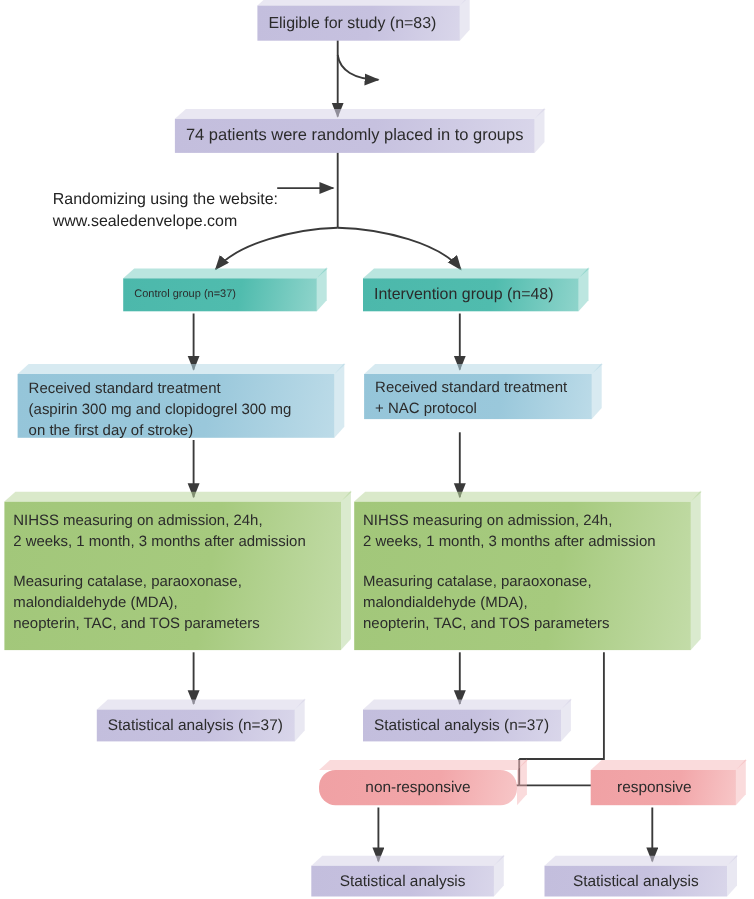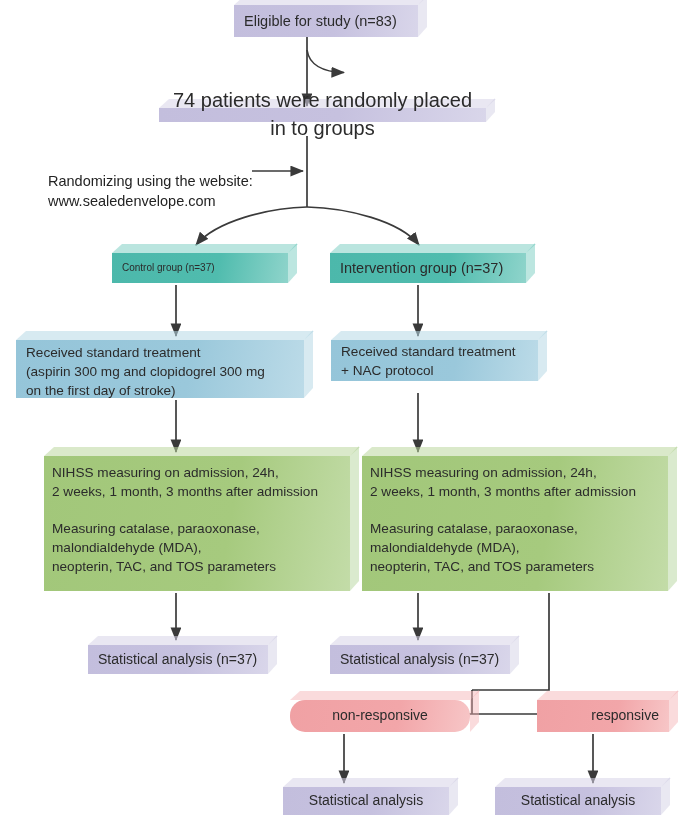--- a/index.html
+++ b/index.html
@@ -22,21 +22,21 @@
   .purple::after{background:#cfcbe3;}
 
   .blue{background:linear-gradient(100deg,#95c5d9 0%,#9ac8db 60%,#bcdbe8 100%);}
   .blue::before{background:#b6d8e6;}
   .blue::after{background:#a9d0e0;}
 
   .teal{background:linear-gradient(100deg,#4cb8ab 0%,#50bcae 60%,#8fd4cb 100%);}
   .teal::before{background:#82cfc5;}
   .teal::after{background:#6ac7bb;}
 
-  .green{background:linear-gradient(100deg,#a2c77a 0%,#a6ca7e 60%,#c3dca8 100%);margin-left:40px;}
+  .green{background:linear-gradient(100deg,#a2c77a 0%,#a6ca7e 60%,#c3dca8 100%);}
   .green::before{background:#bbd79f;}
   .green::after{background:#aed092;}
 
   .pink{background:linear-gradient(100deg,#f0a1a4 0%,#f2a6a9 60%,#f7c6c7 100%);}
   .pink::before{background:#f5bdbf;}
   .pink::after{background:#f3b0b2;}
 
   .lbl{position:absolute;z-index:3;color:#232323;line-height:1.42;white-space:pre-line;}
 </style>
 </head>
@@ -79,35 +79,35 @@
       <path d="M344,734 L344,783" marker-end="url(#ah)"></path>
       <path d="M593,734 L593,783" marker-end="url(#ah)"></path>
     </g>
   </svg>
 
   <div class="box purple" style="left:234px;top:5px;width:184px;height:29px;padding:16px 10px;font-size:14.5px;">
     <span class="txt">Eligible for study (n=83)</span>
   </div>
 
 
-  <div class="box purple" style="left:159px;top:108px;width:327px;height:14px;padding:0 10px;font-size:20px;text-align:center;">
+  <div class="box purple" style="left:159px;top:108px;width:327px;height:31px;padding:0 10px;font-size:15px;text-align:center;">
     <span class="txt">74 patients were randomly placed in to groups</span>
   </div>
 
   <div class="lbl" style="left:48px;top:150px;width:210px;font-size:14.5px;">
     <span>Randomizing using the website:
    www.sealedenvelope.com</span>
   </div>
 
   <div class="box teal" style="left:112px;top:253px;width:176px;height:30px;padding:0 10px;font-size:10px;">
     <span class="txt">Control group (n=37)</span>
   </div>
 
   <div class="box teal" style="left:330px;top:253px;width:196px;height:30px;padding:0 10px;font-size:14.5px;">
-    <span class="txt">Intervention group (n=37)</span>
+    <span class="txt">Intervention group (n=48)</span>
   </div>
 
   <div class="box blue" style="left:16px;top:340px;width:288px;height:58px;padding:4px 10px;font-size:13.6px;align-items:flex-start;">
     <span class="txt">Received standard treatment
 (aspirin 300 mg and clopidogrel 300 mg
 on the first day of stroke)</span>
   </div>
 
   <div class="box blue" style="left:331px;top:340px;width:207px;height:41px;padding:3px 10px;font-size:13.6px;align-items:flex-start;">
     <span class="txt">Received standard treatment
@@ -137,21 +137,21 @@
   </div>
 
   <div class="box purple" style="left:330px;top:645px;width:180px;height:29px;padding:0 10px;font-size:14px;">
     <span class="txt">Statistical analysis (n=37)</span>
   </div>
 
   <div class="box pink" style="left:290px;top:700px;width:180px;height:32px;padding:0 10px;font-size:14px;justify-content:center;border-radius:15px;">
     <span class="txt">non-responsive</span>
   </div>
 
-  <div class="box pink" style="left:537px;top:700px;width:132px;height:32px;padding:0 10px;font-size:14px;justify-content:flex-end;">
+  <div class="box pink" style="left:537px;top:700px;width:132px;height:32px;padding:0 24px;font-size:14px;justify-content:flex-start;">
     <span class="txt">responsive</span>
   </div>
 
   <div class="box purple" style="left:283px;top:787px;width:166px;height:28px;padding:0 10px;font-size:14px;justify-content:center;">
     <span class="txt">Statistical analysis</span>
   </div>
 
   <div class="box purple" style="left:495px;top:787px;width:166px;height:28px;padding:0 10px;font-size:14px;justify-content:center;">
     <span class="txt">Statistical analysis</span>
   </div>

